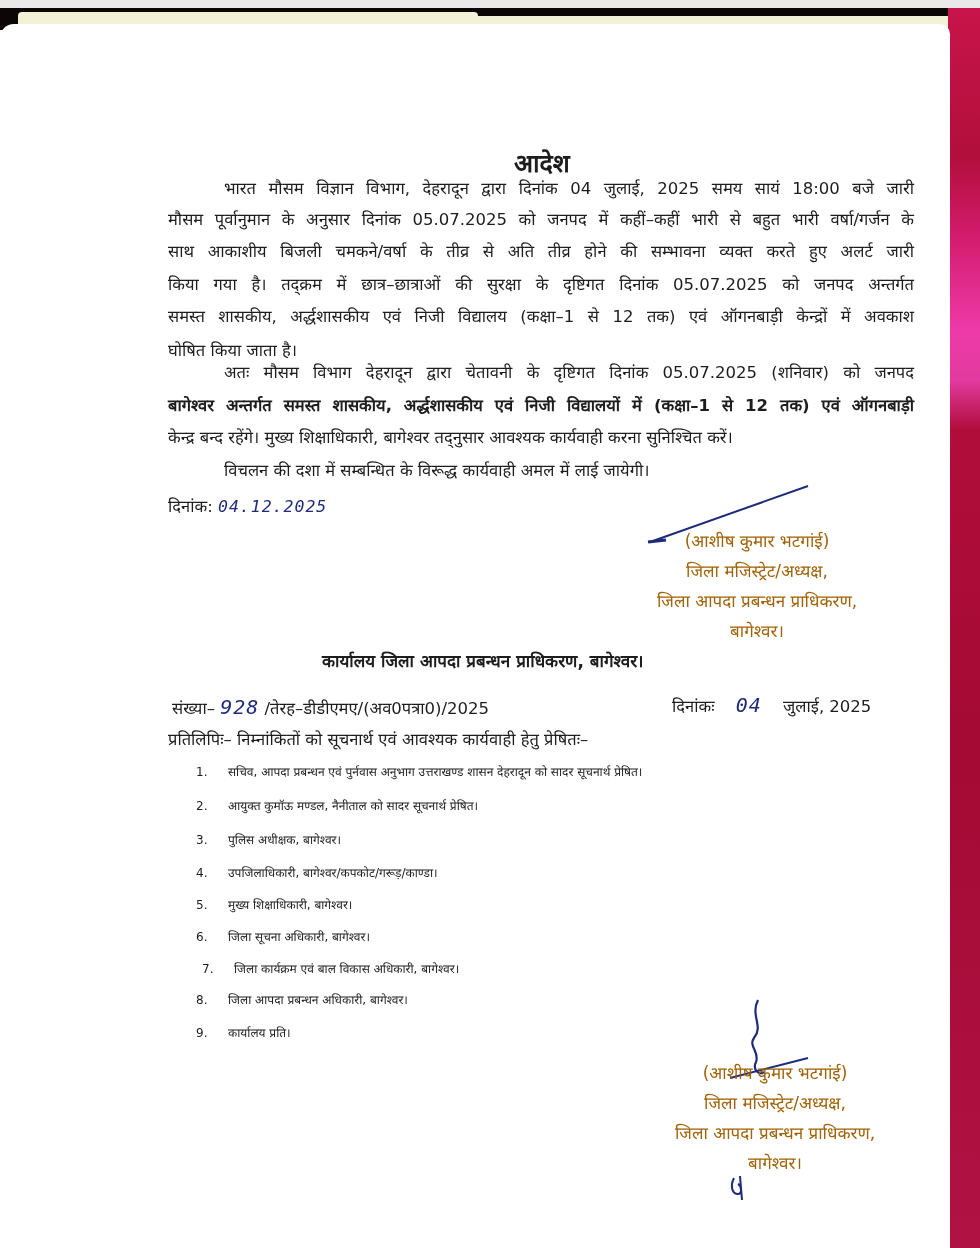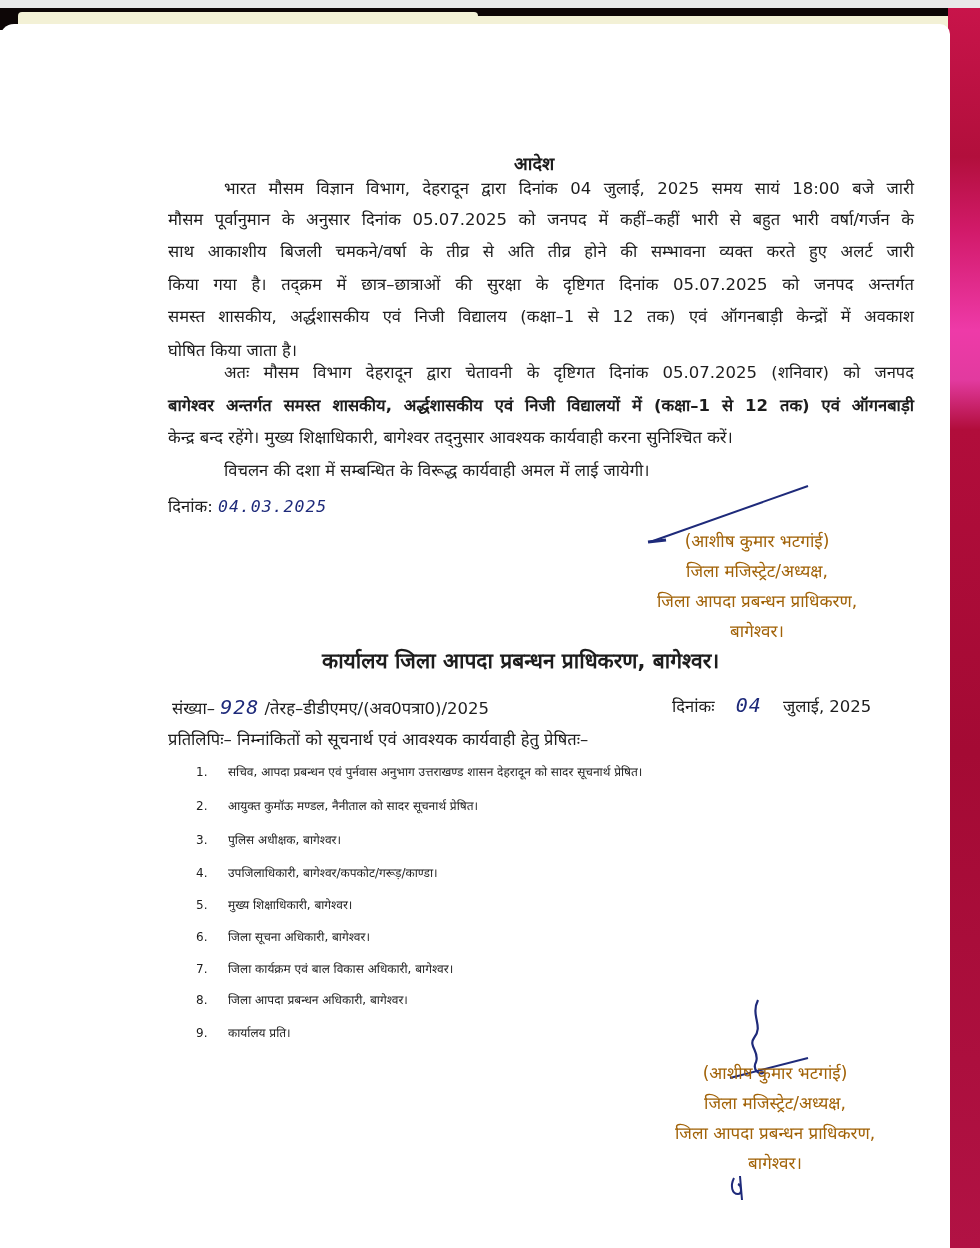--- a/index.html
+++ b/index.html
@@ -12,28 +12,28 @@
   .topbar { position: absolute; left: 0; top: 0; width: 980px; height: 8px; background: #e9e9e9; }
   .backdrop { position: absolute; left: 0; top: 8px; width: 980px; height: 22px; background: #0d0606; }
   .page-edge { position: absolute; left: 18px; top: 12px; width: 460px; height: 22px; background: #f3f1d6; border-radius: 4px 4px 0 0; }
   .page-edge2 { position: absolute; left: 470px; top: 16px; width: 480px; height: 18px; background: #f3f1d6; }
   .fabric { position: absolute; right: 0; top: 8px; width: 32px; height: 1240px;
     background: linear-gradient(180deg, #c8144a 0%, #b20f3c 12%, #d21a6a 18%, #ee3aa8 26%, #e23a9f 30%, #b10d3b 34%, #a40a34 60%, #b11244 100%); }
   .paper { position: absolute; left: 0; top: 24px; width: 950px; height: 1224px; background: #ffffff; border-radius: 14px 10px 0 0; }
 
   .doc { position: absolute; left: 0; top: 0; width: 950px; height: 1248px; }
   .t { position: absolute; white-space: nowrap; font-size: 16.5px; line-height: 22px; color: #1d1d1d; }
-  .title { left: 514px; top: 153px; font-size: 18px; font-weight: bold; }
+  .title { left: 514px; top: 153px; font-size: 25px; font-weight: bold; }
   .para { position: absolute; left: 168px; width: 746px; font-size: 16.5px; color: #1d1d1d; }
   .line { position: absolute; white-space: nowrap; left: 0; width: 746px; text-align: justify; text-align-last: justify; }
   .line.last { text-align-last: left; }
   .ind { padding-left: 56px; box-sizing: border-box; }
   .hand { font-family: "DejaVu Sans Mono", monospace; color: #1e2a7a; font-style: italic; letter-spacing: 1px; }
   .sig { position: absolute; text-align: center; font-size: 17px; line-height: 30px; color: #a16207; }
-  .office { left: 322px; top: 650px; font-size: 21px; font-weight: bold; }
+  .office { left: 322px; top: 650px; font-size: 17px; font-weight: bold; }
   .underline { }
   .cc-item { position: absolute; left: 196px; font-size: 12px; white-space: nowrap; color: #1d1d1d; }
   .cc-item .num { display: inline-block; width: 32px; }
   svg.stroke { position: absolute; overflow: visible; }
 </style>
 </head>
 <body>
 
 <div class="topbar"></div>
 <div class="backdrop"></div>
@@ -54,21 +54,21 @@
     <div class="line" style="top:128px;">समस्त शासकीय, अर्द्धशासकीय एवं निजी विद्यालय (कक्षा–1 से 12 तक) एवं ऑगनबाड़ी केन्द्रों में अवकाश</div>
     <div class="line last" style="top:162px;">घोषित किया जाता है।</div>
     <div class="line ind" style="top:184px;">अतः मौसम विभाग देहरादून द्वारा चेतावनी के दृष्टिगत दिनांक 05.07.2025 (शनिवार) को जनपद</div>
     <div class="line" style="top:217px;font-weight:bold;">बागेश्वर अन्तर्गत समस्त शासकीय, अर्द्धशासकीय एवं निजी विद्यालयों में (कक्षा–1 से 12 तक) एवं ऑगनबाड़ी</div>
     <div class="line last" style="top:249px;">केन्द्र बन्द रहेंगे। मुख्य शिक्षाधिकारी, बागेश्वर तद्नुसार आवश्यक कार्यवाही करना सुनिश्चित करें।</div>
     <div class="line last ind" style="top:282px;">विचलन की दशा में सम्बन्धित के विरूद्ध कार्यवाही अमल में लाई जायेगी।</div>
   </div>
 
   <div class="t" style="left:168px; top:496px;">
     <span>दिनांक:</span>
-    <span class="hand">04.03.2025</span>
+    <span class="hand">04.12.2025</span>
   </div>
 
   <svg class="stroke" style="left:640px; top:482px;" width="170" height="64">
     <line x1="10" y1="60" x2="168" y2="4" stroke="#1e2a7a" stroke-width="2"></line>
     <line x1="8" y1="60" x2="26" y2="58" stroke="#1e2a7a" stroke-width="3"></line>
   </svg>
 
   <div class="sig" style="left:622px; top:526px; width:270px;">
     <div>(आशीष कुमार भटगांई)</div>
     <div>जिला मजिस्ट्रेट/अध्यक्ष,</div>
@@ -93,21 +93,21 @@
     <span class="underline">प्रतिलिपिः–</span>
     <span>निम्नांकितों को सूचनार्थ एवं आवश्यक कार्यवाही हेतु प्रेषितः–</span>
   </div>
 
   <div class="cc-item" style="top:763px;"><span class="num">1.</span><span>सचिव, आपदा प्रबन्धन एवं पुर्नवास अनुभाग उत्तराखण्ड शासन देहरादून को सादर सूचनार्थ प्रेषित।</span></div>
   <div class="cc-item" style="top:797px;"><span class="num">2.</span><span>आयुक्त कुमॉऊ मण्डल, नैनीताल को सादर सूचनार्थ प्रेषित।</span></div>
   <div class="cc-item" style="top:831px;"><span class="num">3.</span><span>पुलिस अधीक्षक, बागेश्वर।</span></div>
   <div class="cc-item" style="top:864px;"><span class="num">4.</span><span>उपजिलाधिकारी, बागेश्वर/कपकोट/गरूड़/काण्डा।</span></div>
   <div class="cc-item" style="top:896px;"><span class="num">5.</span><span>मुख्य शिक्षाधिकारी, बागेश्वर।</span></div>
   <div class="cc-item" style="top:928px;"><span class="num">6.</span><span>जिला सूचना अधिकारी, बागेश्वर।</span></div>
-  <div class="cc-item" style="top:960px;"><span class="num">7.</span><span>जिला कार्यक्रम एवं बाल विकास अधिकारी, बागेश्वर।</span></div>
+  <div class="cc-item" style="top:960px;margin-left:6px;"><span class="num">7.</span><span>जिला कार्यक्रम एवं बाल विकास अधिकारी, बागेश्वर।</span></div>
   <div class="cc-item" style="top:991px;"><span class="num">8.</span><span>जिला आपदा प्रबन्धन अधिकारी, बागेश्वर।</span></div>
   <div class="cc-item" style="top:1024px;"><span class="num">9.</span><span>कार्यालय प्रति।</span></div>
 
   <svg class="stroke" style="left:730px; top:996px;" width="80" height="90">
     <path d="M28 4 C20 20, 34 30, 24 42 C18 50, 30 56, 26 66 C22 74, 30 80, 34 76" fill="none" stroke="#1e2a7a" stroke-width="2.2"></path>
     <line x1="0" y1="82" x2="78" y2="62" stroke="#1e2a7a" stroke-width="2"></line>
   </svg>
 
   <div class="sig" style="left:640px; top:1058px; width:270px;">
     <div>(आशीष कुमार भटगांई)</div>

